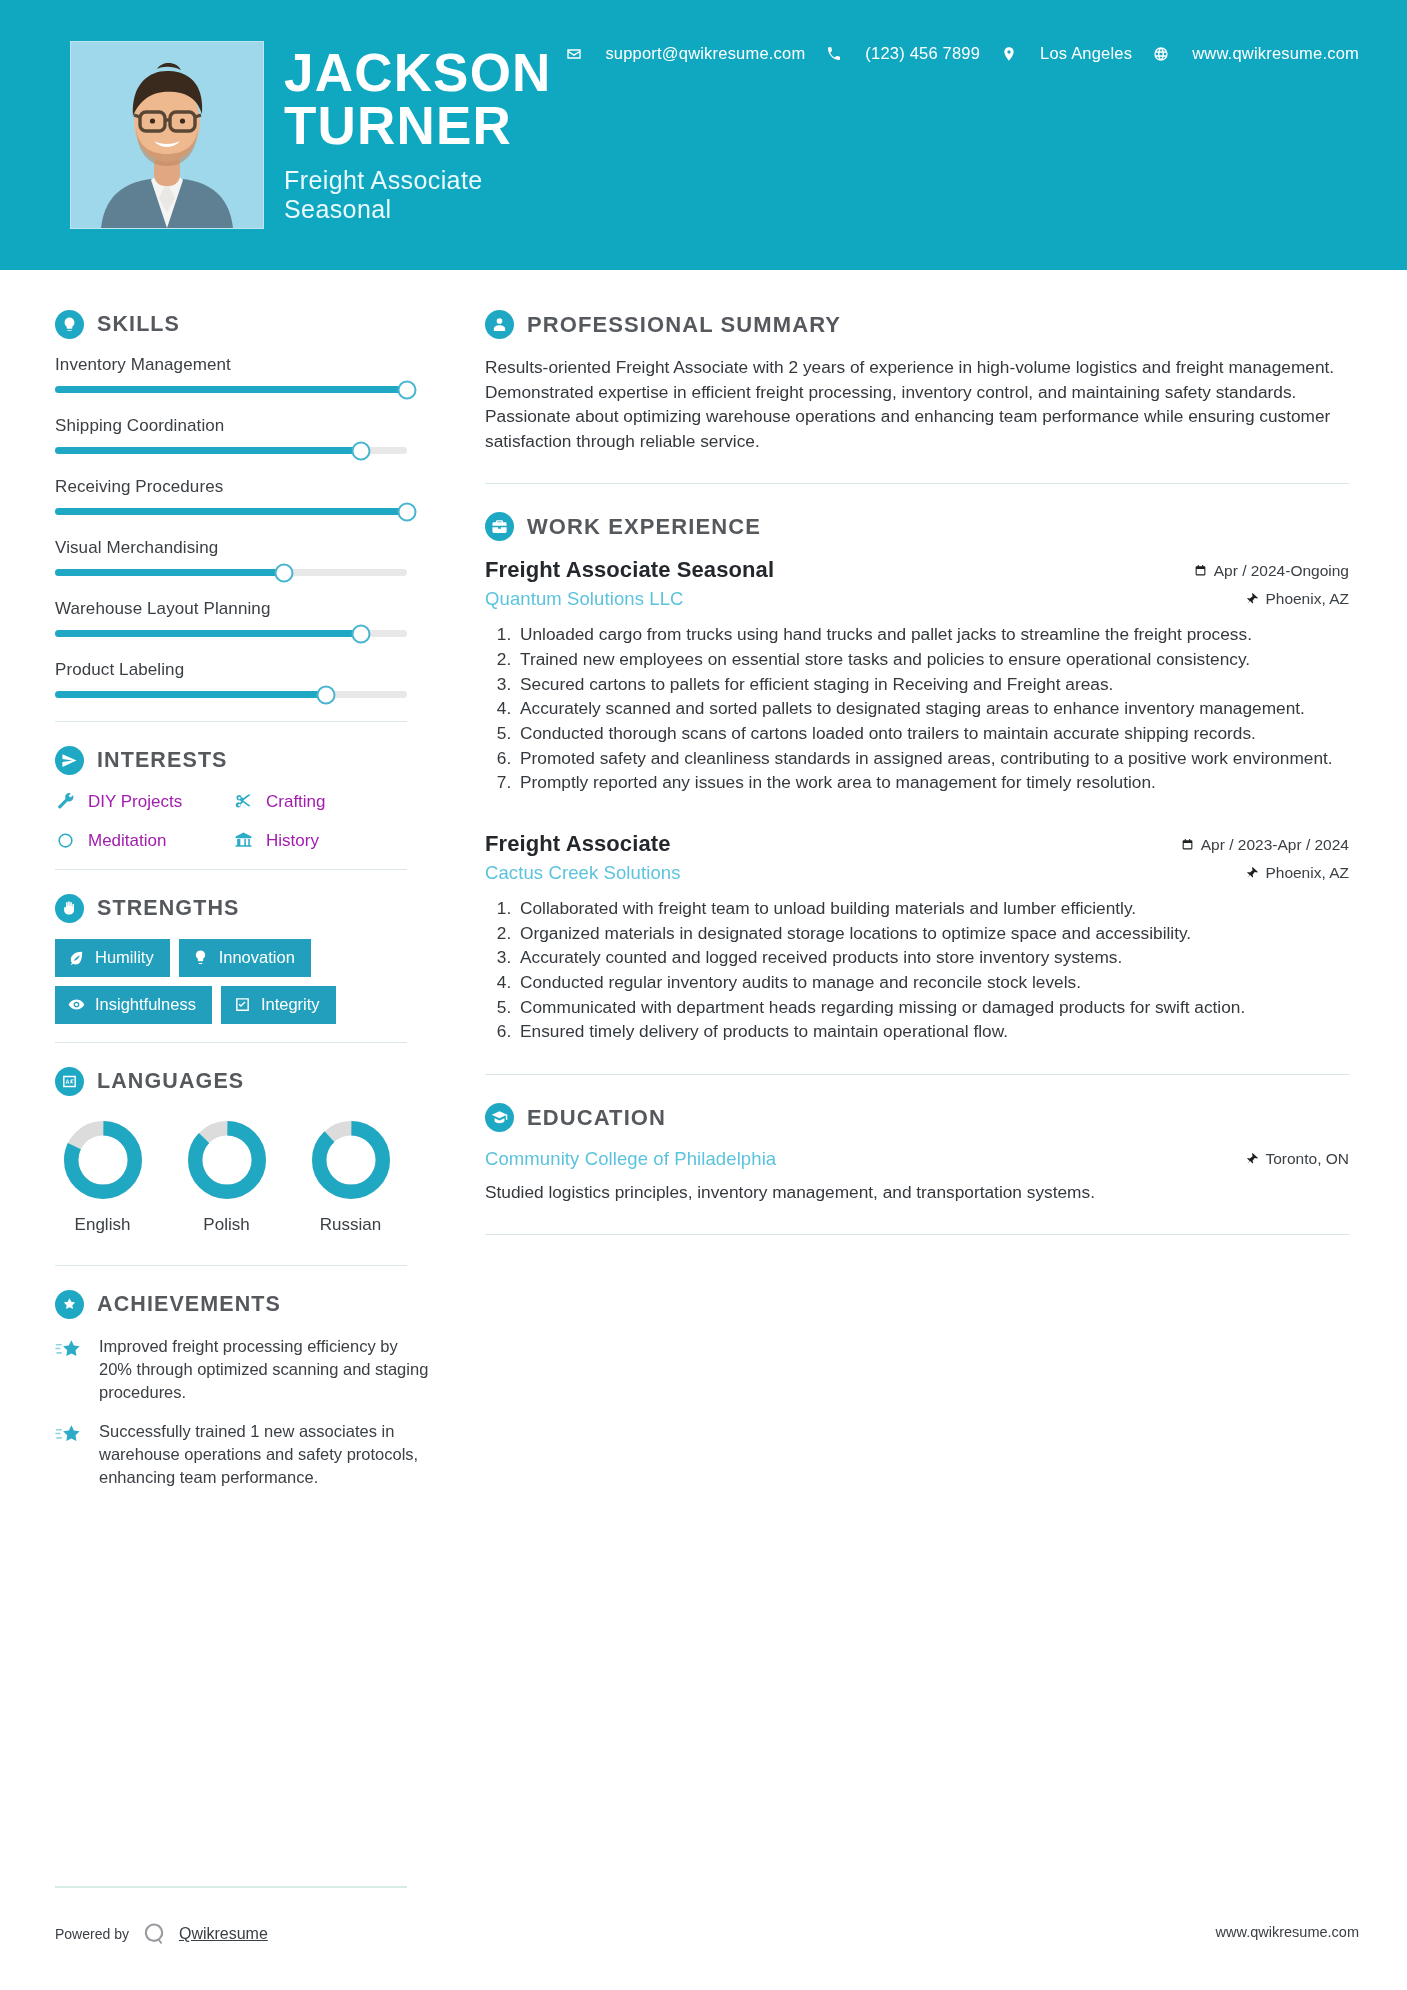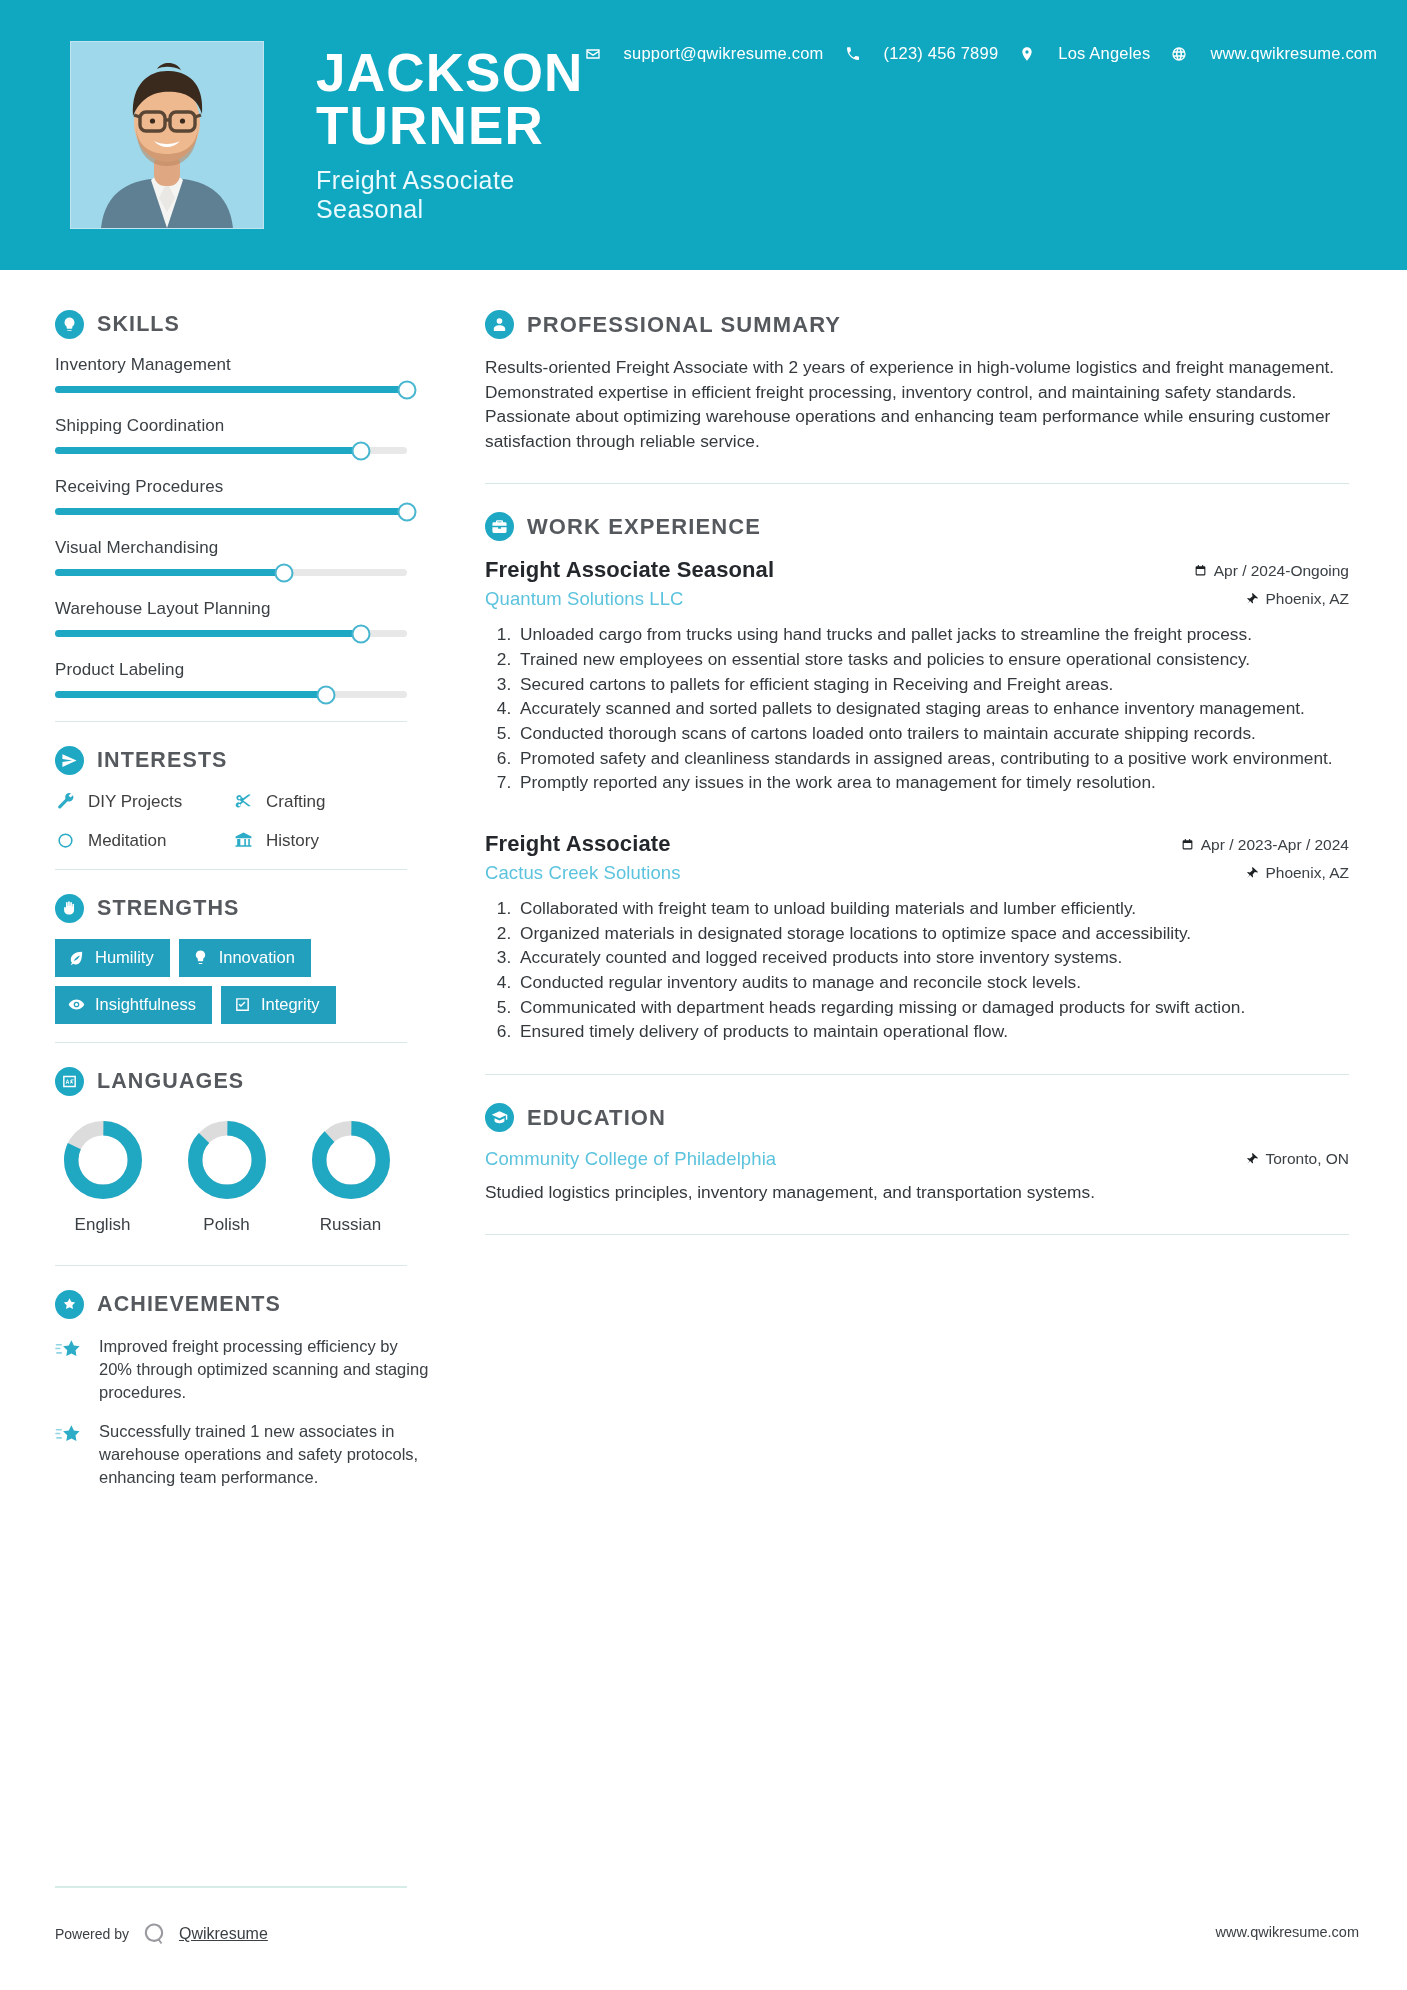--- a/index.html
+++ b/index.html
@@ -21,21 +21,21 @@
     display:flex;align-items:center;
   }
   .photo-wrap{
     margin-left:70px;
     width:192px;height:186px;
     background:#9ed8ea;
     border:1px solid rgba(255,255,255,.35);
     position:relative;overflow:hidden;flex:none;
   }
   .photo-face{position:absolute;left:0;top:0;width:100%;height:100%;}
-  .name-block{margin-left:52px;flex:1;}
+  .name-block{margin-left:20px;flex:1;}
   .name{
     font-size:53px;font-weight:800;letter-spacing:1.2px;
     color:#ffffff;line-height:1;margin:0 0 14px 0;
     font-family:"Liberation Sans", sans-serif;
   }
   .job-title{
     font-size:25px;color:#eafaff;font-weight:400;letter-spacing:.4px;margin:0;
   }
   .contacts{
     margin-right:48px;align-self:flex-start;margin-top:44px;
@@ -62,21 +62,21 @@
   .skill{margin-bottom:7px;}
   .skill-name{font-size:17px;color:#3b4045;margin:0 0 11px 0;letter-spacing:.1px;}
   .bar{position:relative;height:7px;border-radius:4px;background:#e8e8e8;margin-bottom:23px;width:352px;}
   .bar-fill{position:absolute;left:0;top:0;height:7px;border-radius:4px;background:#1fa8c4;}
   .bar-knob{position:absolute;top:50%;width:15px;height:15px;border-radius:50%;background:#ffffff;border:2.2px solid #49b6d0;transform:translate(-50%,-50%);}
 
   .divider{height:1px;background:#dbe8ea;margin:18px 0 24px 0;width:352px;}
 
   
   .interests-grid{display:grid;grid-template-columns:178px 1fr;row-gap:18px;margin-bottom:4px;}
-  .int-item{display:flex;align-items:center;gap:12px;font-size:17px;color:#404040;}
+  .int-item{display:flex;align-items:center;gap:12px;font-size:17px;color:#a21caf;}
   .int-ic{width:21px;height:21px;display:flex;align-items:center;justify-content:center;flex:none;}
   .int-ic svg{width:19px;height:19px;fill:#2cacc6;}
 
   
   .str-wrap{display:flex;flex-wrap:wrap;gap:9px;width:360px;}
   .str-chip{
     background:#229fbd;color:#ffffff;font-size:16.5px;
     padding:9px 16px 10px 13px;display:flex;align-items:center;gap:10px;
   }
   .str-chip svg{width:17px;height:17px;fill:#ffffff;flex:none;}

